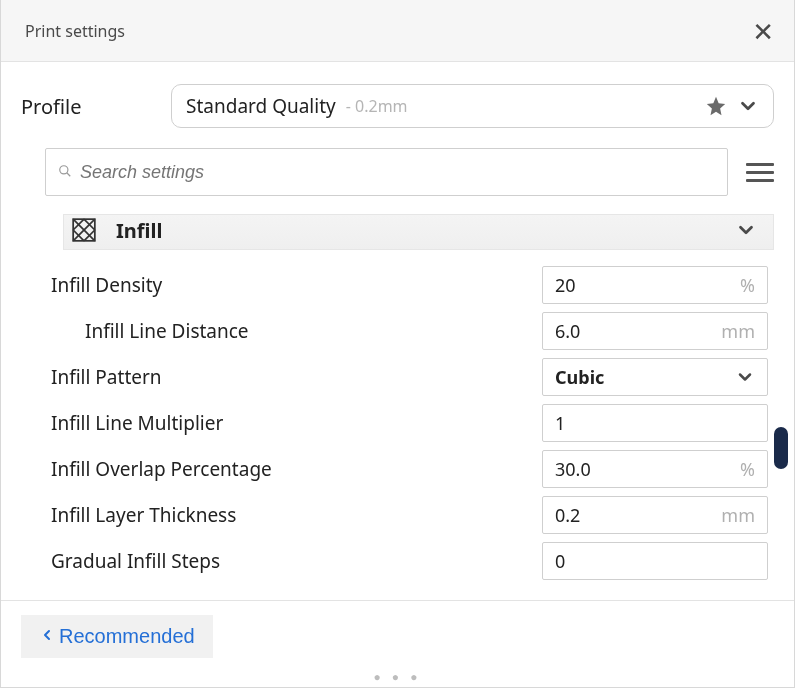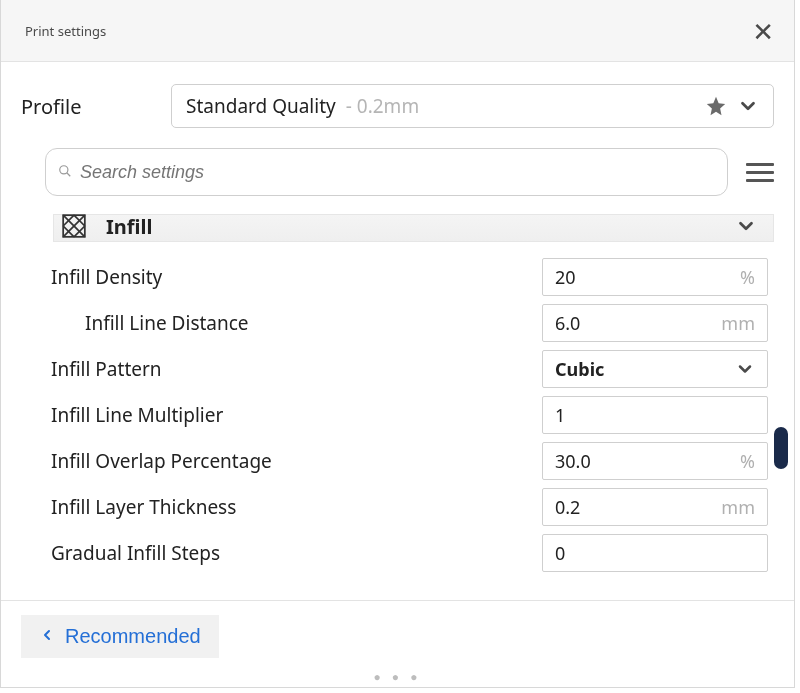--- a/index.html
+++ b/index.html
@@ -26,21 +26,21 @@
   .titlebar {
     display:flex;
     align-items:center;
     justify-content:space-between;
     padding:0 20px 0 24px;
     height:62px;
     background:#f6f6f6;
     border-bottom:1px solid #e3e3e3;
   }
   .titlebar .title {
-    font-size:13px;
+    font-size:16px;
     color:#4a4a4a;
     font-weight:400;
   }
   .close-x {
     font-size:26px;
     color:#4a4a4a;
     cursor:pointer;
     line-height:1;
   }
   .body {
@@ -55,47 +55,47 @@
     margin-bottom:20px;
   }
   .profile-label {
     font-size:20px;
     color:#222;
     width:150px;
   }
   .profile-select {
     flex:1;
     border:1px solid #cfcfcf;
-    border-radius:5px;
+    border-radius:10px;
     height:44px;
     background:#fff;
     display:flex;
     align-items:center;
     padding:0 14px;
     cursor:pointer;
     gap:10px;
   }
   .profile-select .p-name { font-size:19px; color:#222; }
-  .profile-select .p-detail { font-size:19px; color:#b5b5b5; }
+  .profile-select .p-detail { font-size:16px; color:#b5b5b5; }
   .profile-select .spacer { flex:1; }
   .star-icon { color:#6a6a6a; }
   .chev { color:#4a4a4a; }
   .chev svg, .star-icon svg { display:block; }
 
   .search-row {
     display:flex;
     align-items:center;
     gap:18px;
     margin-left:24px;
     margin-bottom:18px;
   }
   .search-box {
     flex:1;
     border:1px solid #cfcfcf;
-    border-radius:12px;
+    border-radius:2px;
     height:48px;
     display:flex;
     align-items:center;
     padding:0 12px;
     gap:6px;
     background:#fff;
   }
   .search-box input {
     border:none;
     outline:none;
@@ -115,26 +115,26 @@
     gap:5px;
   }
   .hamburger span {
     display:block;
     height:3px;
     background:#555;
     border-radius:1px;
   }
 
   .section-header {
-    margin-left:32px;
+    margin-left:42px;
     display:flex;
     align-items:center;
     background:linear-gradient(#f4f4f4,#efefef);
     border:1px solid #e6e6e6;
-    height:28px;
+    height:36px;
     padding:0 16px 4px 6px;
     gap:18px;
     cursor:pointer;
   }
   .section-header .sec-icon {
     width:28px; height:28px;
     display:flex; align-items:center; justify-content:center;
   }
   .section-header .sec-title {
     font-size:20px;
@@ -195,21 +195,21 @@
     border-radius:7px;
   }
 
   .footer {
     border-top:1px solid #e3e3e3;
     padding:14px 20px 10px 20px;
   }
   .recommended-btn {
     display:inline-flex;
     align-items:center;
-    gap:10px;
+    gap:4px;
     background:#f1f1f1;
     border:none;
     padding:10px 18px;
     font-size:20px;
     color:#246fd6;
     cursor:pointer;
   }
   .recommended-btn .arrow { color:#246fd6; }
 
   .drag-dots {

